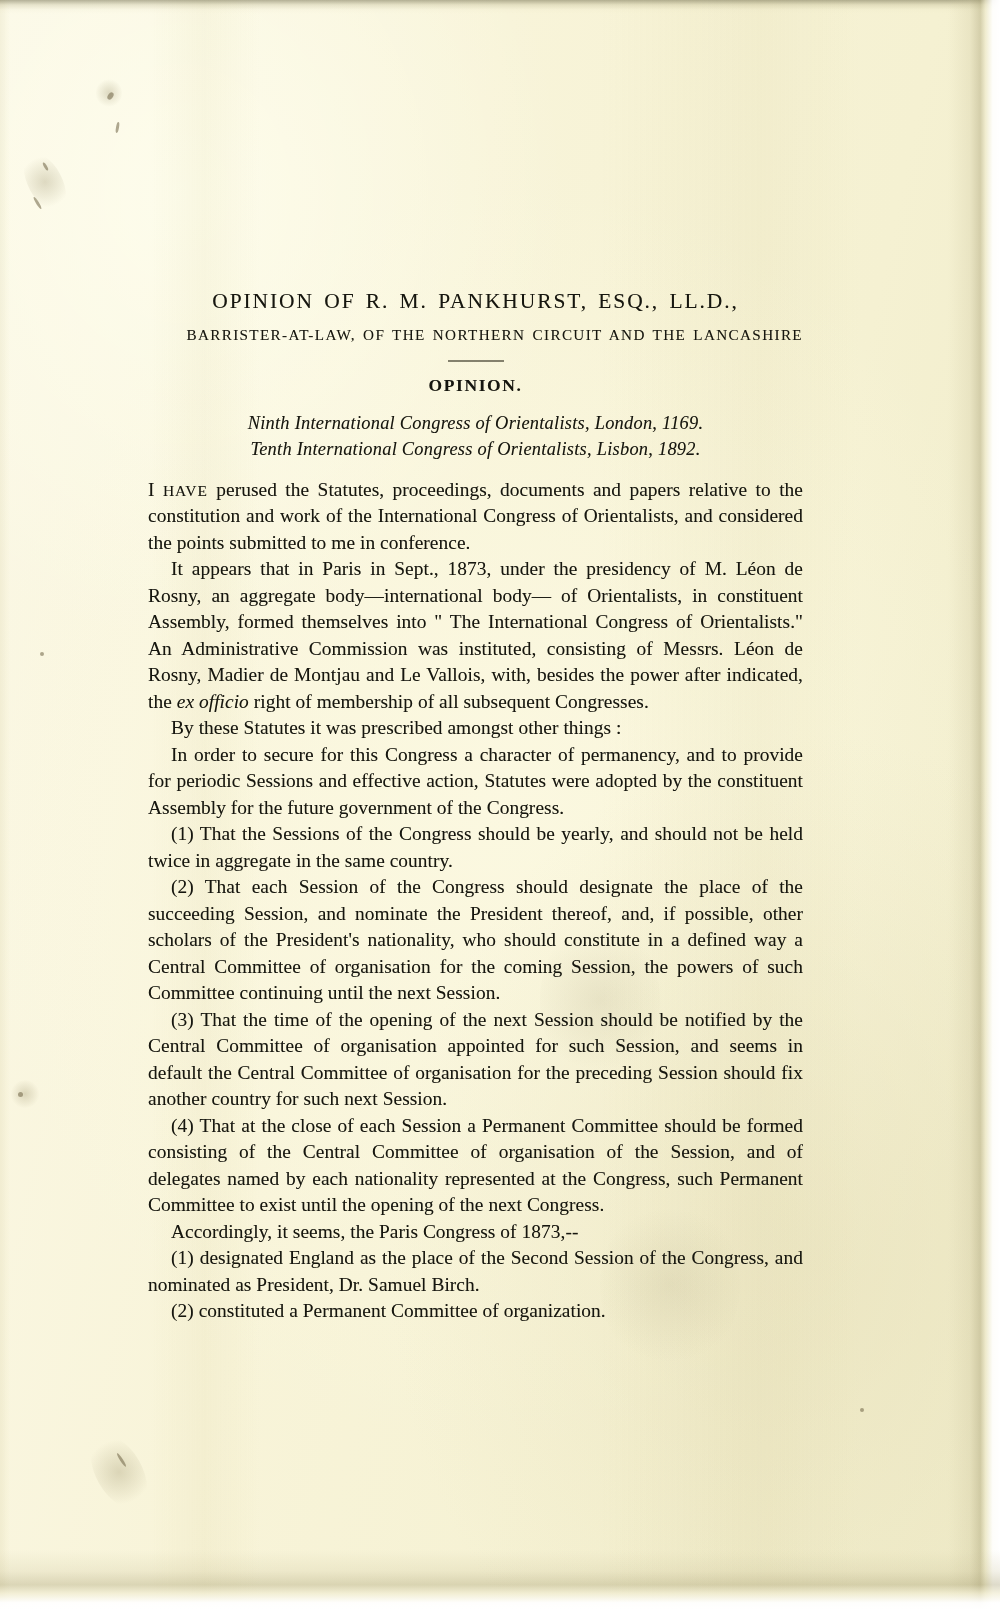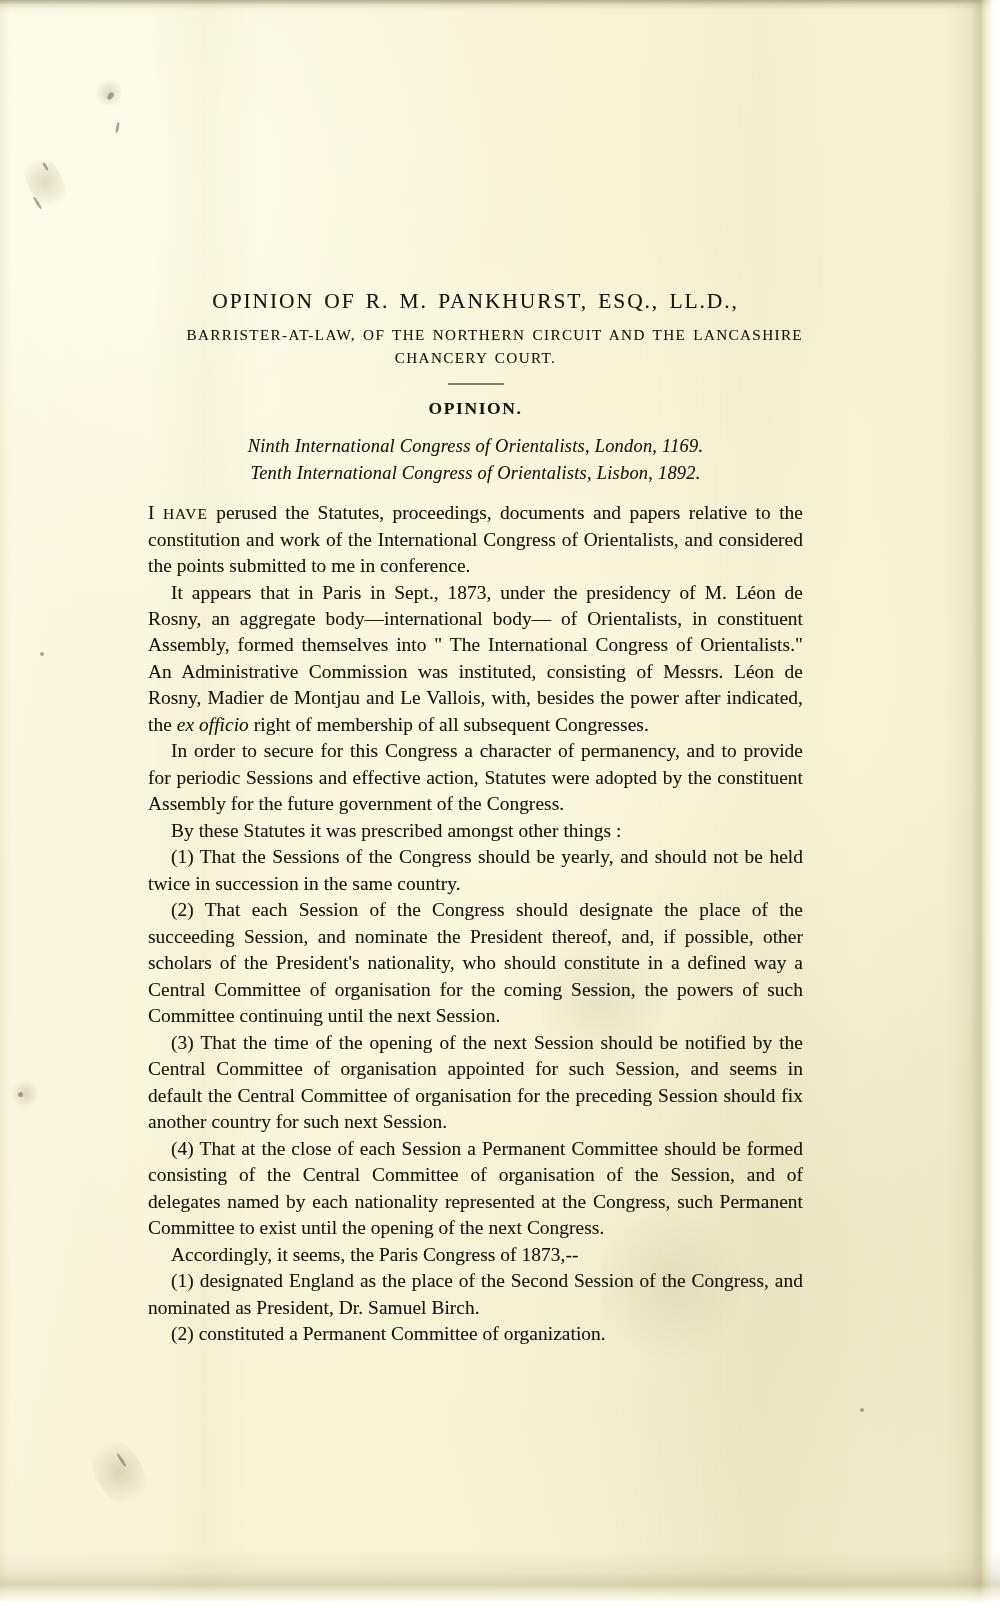--- a/index.html
+++ b/index.html
@@ -222,50 +222,49 @@
   <div class="speck" style="left:120px; top:1452px; width:3px; height:16px; transform:rotate(-33deg);"></div>
   <div class="speck" style="left:860px; top:1408px; width:4px; height:4px;"></div>
   <div class="smudge" style="left:540px; top:920px;  width:120px; height:160px; opacity:0.5;"></div>
   <div class="smudge" style="left:600px; top:1200px; width:140px; height:170px; opacity:0.45;"></div>
 
   <div id="textblock">
 
     <div>
       <div class="title-main center">OPINION OF R. M. PANKHURST, ESQ., LL.D.,</div>
       <div class="title-sub center">BARRISTER-AT-LAW, OF THE NORTHERN CIRCUIT AND THE LANCASHIRE</div>
-      <div class="title-sub2 center">CHANCERY COURT.</div>
     </div>
 
     <hr class="rule">
 
     <div class="opinion-head center">OPINION.</div>
 
     <div class="congress-line center">Ninth International Congress of Orientalists, London, 1169.</div>
     <div class="congress-line center">Tenth International Congress of Orientalists, Lisbon, 1892.</div>
 
     <div id="body">
 
       <p class="para noindent">
         <span>I</span><span> </span><span class="smallcaps">HAVE</span><span> perused the Statutes, proceedings, documents and papers relative to the constitution and work of the International Congress of Orientalists, and considered the points submitted to me in conference.</span>
       </p>
 
       <p class="para">
         <span>It appears that in Paris in Sept., 1873, under the presidency of M. Léon de Rosny, an aggregate body—international body— of Orientalists, in constituent Assembly, formed themselves into " The International Congress of Orientalists."  An Administrative Commission was instituted, consisting of Messrs. Léon de Rosny, Madier de Montjau and Le Vallois, with, besides the power after indicated, the </span><span class="ital">ex officio</span><span> right of membership of all subsequent Congresses.</span>
       </p>
 
       <p class="para">
+        <span>By these Statutes it was prescribed amongst other things :</span>
+      </p>
+
+      <p class="para">
         <span>In order to secure for this Congress a character of permanency, and to provide for periodic Sessions and effective action, Statutes were adopted by the constituent Assembly for the future government of the Congress.</span>
       </p>
 
       <p class="para">
-        <span>By these Statutes it was prescribed amongst other things :</span>
-      </p>
-
-      <p class="para">
-        <span>(1)</span><span> That the Sessions of the Congress should be yearly, and should not be held twice in succession in the same country.</span>
+        <span>(1)</span><span> That the Sessions of the Congress should be yearly, and should not be held twice in aggregate in the same country.</span>
       </p>
 
       <p class="para">
         <span>(2)</span><span> That each Session of the Congress should designate the place of the succeeding Session, and nominate the President thereof, and, if possible, other scholars of the President's nationality, who should constitute in a defined way a Central Committee of organisation for the coming Session, the powers of such Committee continuing until the next Session.</span>
       </p>
 
       <p class="para">
         <span>(3)</span><span> That the time of the opening of the next Session should be notified by the Central Committee of organisation appointed for such Session, and seems in default the Central Committee of organisation for the preceding Session should fix another country for such next Session.</span>
       </p>
 

